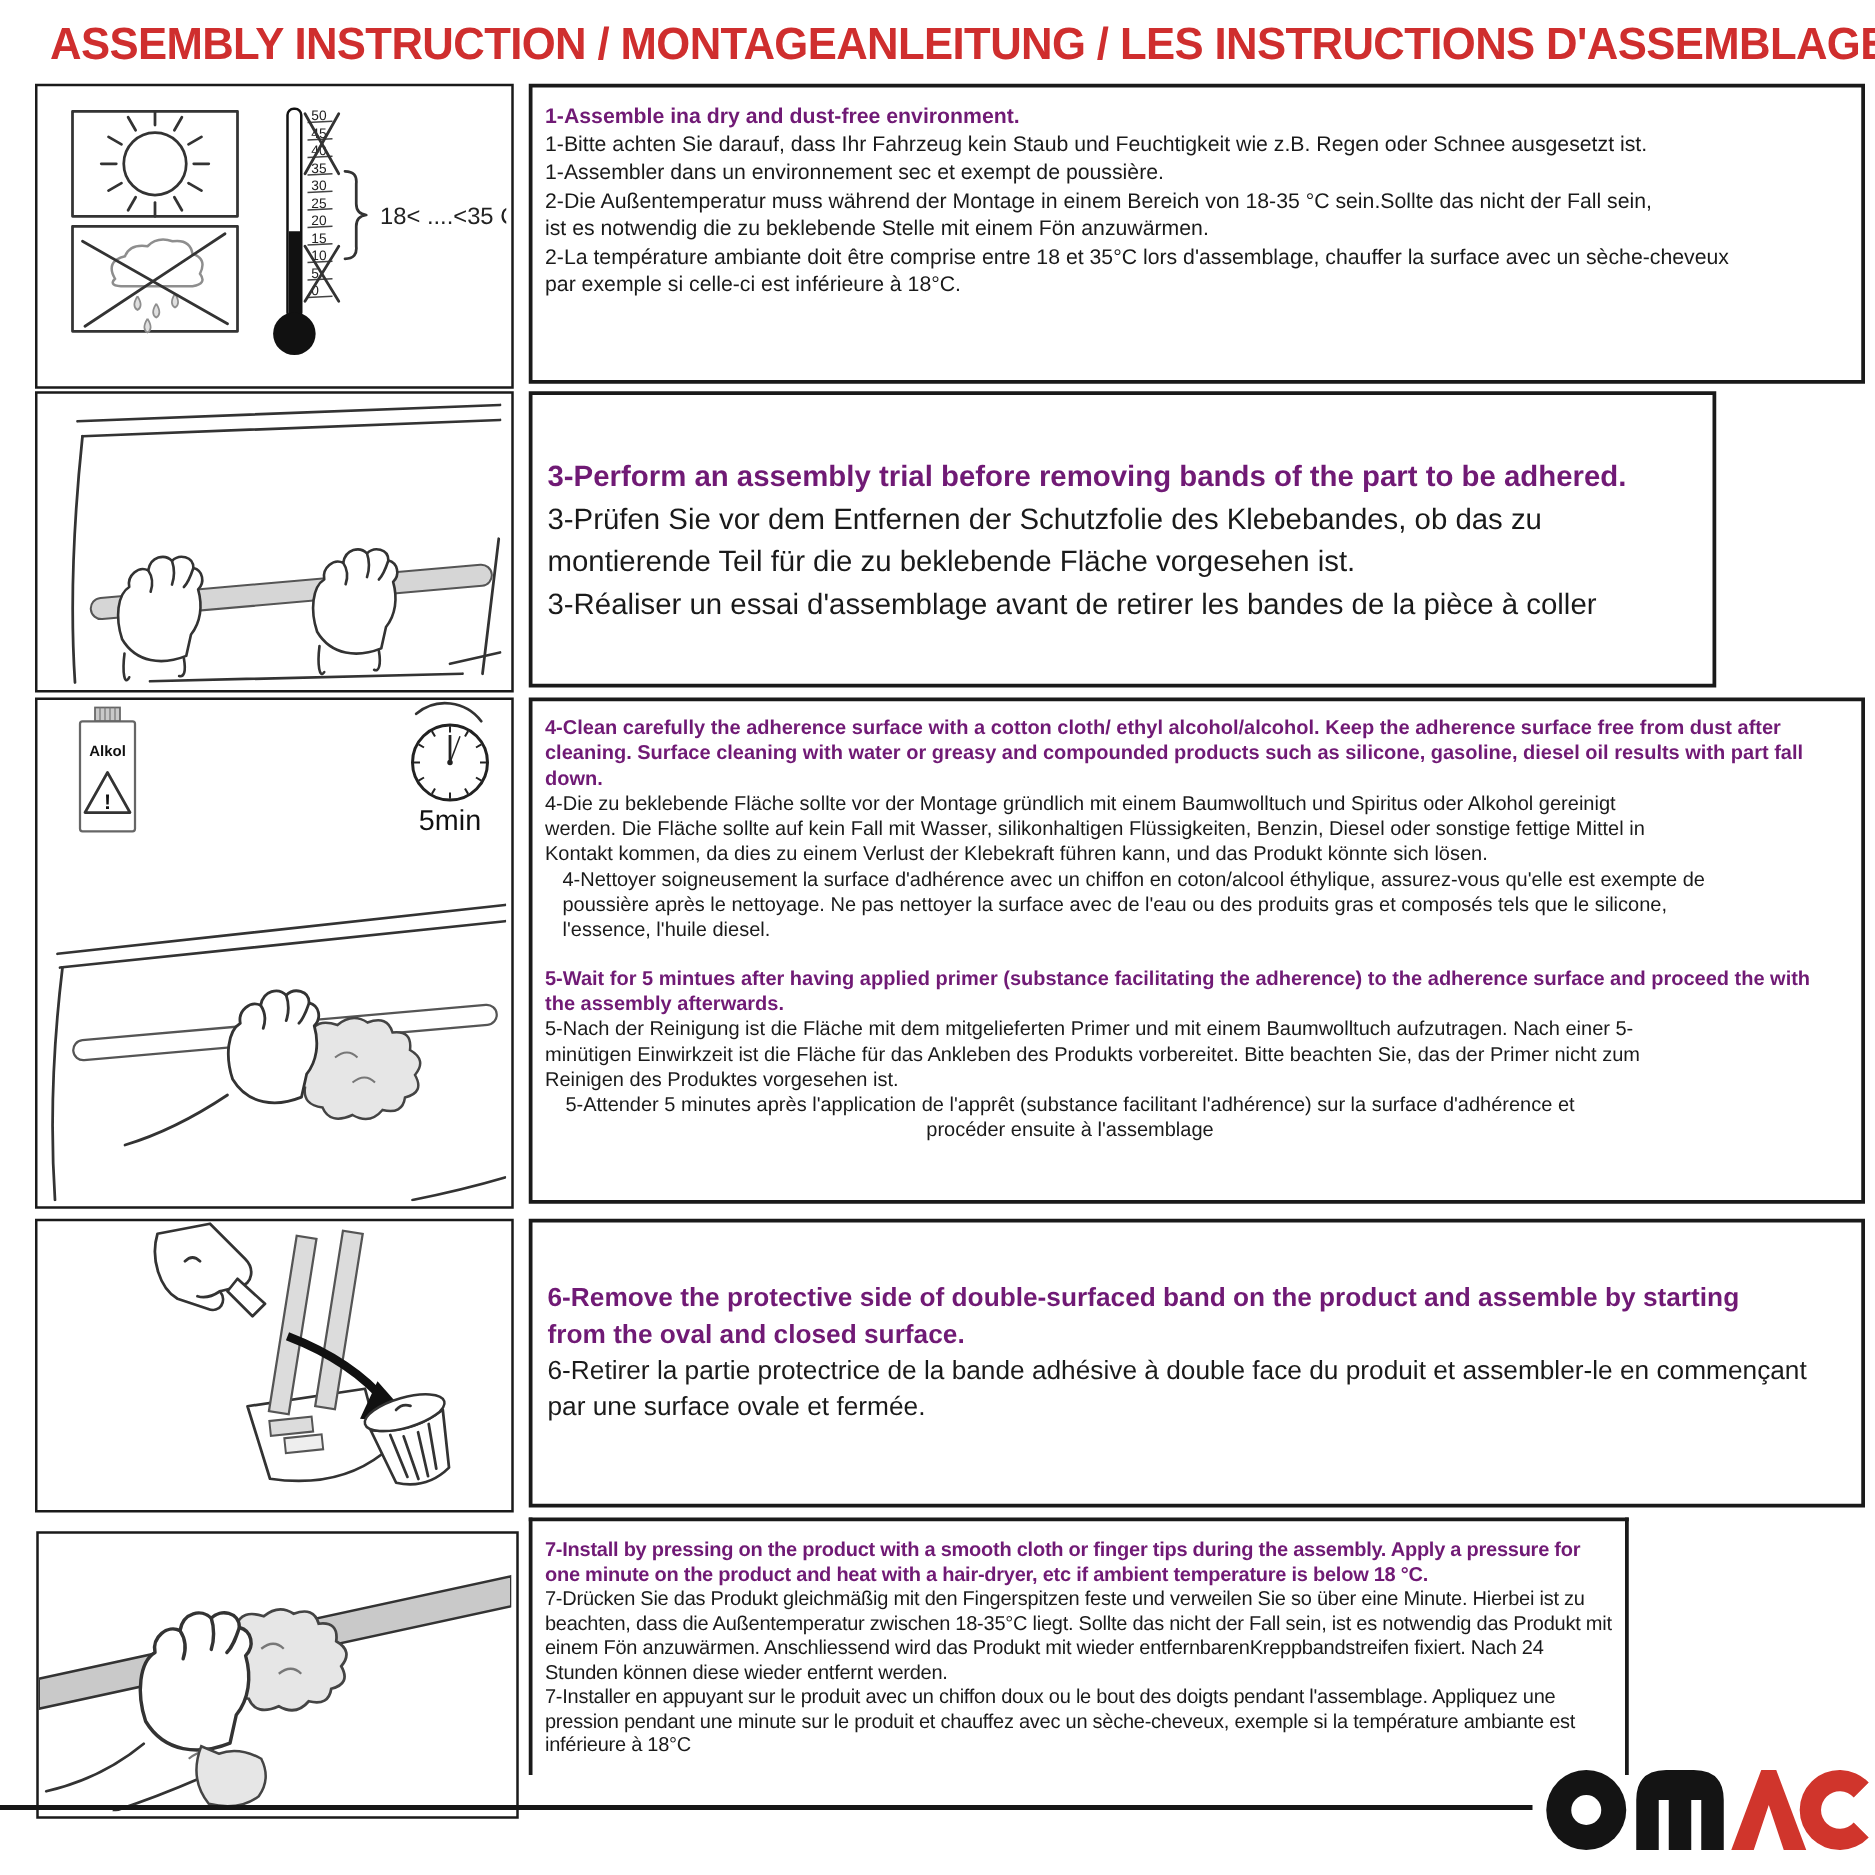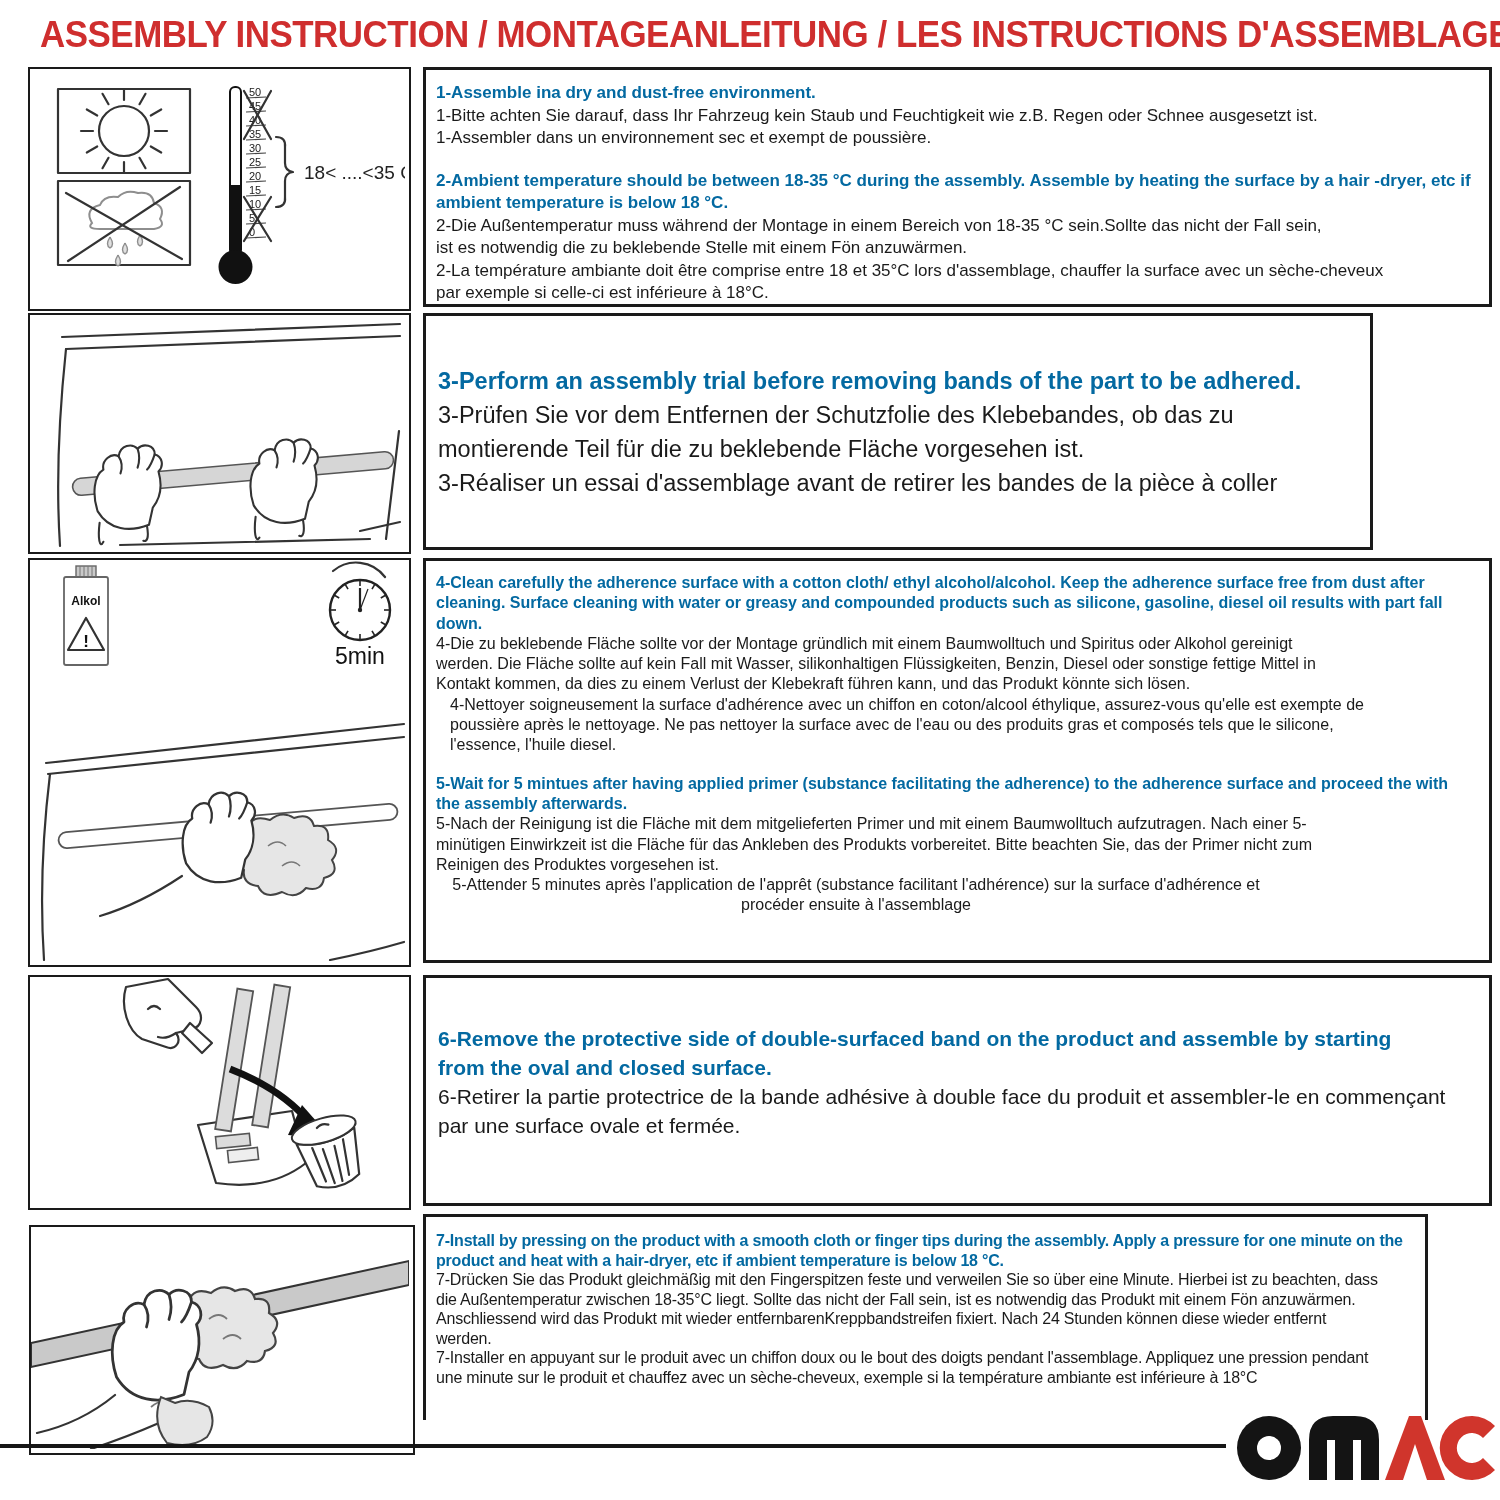--- a/index.html
+++ b/index.html
@@ -4,21 +4,21 @@
 <style>
   html,body{margin:0;padding:0;background:#fff;}
   .page{position:relative;width:1500px;height:1500px;background:#fff;overflow:hidden;
         font-family:"Liberation Sans", sans-serif;color:#1a1a1a;}
   .title{position:absolute;left:40px;top:14px;font-size:36px;font-weight:bold;
          color:#cf2e2e;letter-spacing:-0.5px;white-space:nowrap;transform:scaleX(0.97);
          transform-origin:left center;}
   .ibox{position:absolute;border:2px solid #1a1a1a;background:#fff;}
   .tbox{position:absolute;border:3px solid #1a1a1a;background:#fff;box-sizing:border-box;}
   .tbox p{margin:0;}
-  .b{font-weight:bold;color:#0369a1;}
+  .b{font-weight:bold;color:#701a75;}
   
   .t1{font-size:17px;line-height:22.5px;padding:12px 10px 0 10px;}
   .t1 .gap{margin-top:20px;}
   .t1 .w1{max-width:1045px;} .t1 .w2{max-width:905px;} .t1 .w3{max-width:950px;}
   .t2{font-size:23.5px;line-height:34px;padding:48px 14px 0 12px;}
   .t2 .w1{max-width:1030px;} .t2 .w2{max-width:905px;}
   .t3{font-size:16px;line-height:20.3px;padding:12px 10px 0 10px;}
   .t3 .gap{margin-top:18px;}
   .t3 .w1{max-width:1020px;} .t3 .w2{max-width:905px;} .t3 .w3{max-width:920px;margin-left:14px;}
   .t3 .w4{max-width:1020px;} .t3 .w5{max-width:885px;} .t3 .w6{max-width:840px;text-align:center;}
@@ -116,21 +116,20 @@
         <path d="M246,68 Q256,68 255,78 L255,94 Q255,102 263,103 Q255,104 255,112 L255,128 Q256,138 246,138" class="ln" stroke-width="1.8"></path>
         <text x="274" y="110" font-size="19" fill="#222">18&lt; ....&lt;35 C</text>
       </g>
     </svg>
   </div>
 
   <div class="tbox t1" style="left:423px;top:67px;width:1069px;height:240px">
     <p class="b w1">1-Assemble ina dry and dust-free environment.</p>
     <p class="w1">1-Bitte achten Sie darauf, dass Ihr Fahrzeug kein Staub und Feuchtigkeit wie z.B. Regen oder Schnee ausgesetzt ist.</p>
     <p class="w1">1-Assembler dans un environnement sec et exempt de poussière.</p>
-    <p class="b w1 gap">2-Ambient temperature should be between 18-35 °C  during the assembly. Assemble by heating the surface by a hair -dryer, etc if ambient temperature is below 18 °C.</p>
     <p class="w2">2-Die Außentemperatur muss während der Montage in einem Bereich von 18-35 °C  sein.Sollte das nicht der Fall sein, ist es notwendig die zu beklebende Stelle mit einem Fön anzuwärmen.</p>
     <p class="w3">2-La température ambiante doit être comprise entre 18 et 35°C lors d'assemblage, chauffer la surface avec un sèche-cheveux par exemple si celle-ci est inférieure à 18°C.</p>
   </div>
 
   <div class="ibox" style="left:28px;top:313px;width:379px;height:237px">
     <svg width="375" height="233" viewBox="0 0 375 233">
       <g class="ln" stroke-width="2">
         <path d="M32,22 L370,9"></path>
           <path d="M36,34 L370,21"></path>
         <path d="M36,34 C28,110 26,170 30,231"></path>
@@ -269,21 +268,21 @@
         <g transform="translate(78,60) scale(1.25)">
           <path class="lnf" d="M6,72 C0,54 2,34 12,28 C10,18 20,10 28,14 C30,2 42,0 48,6 C54,0 66,2 66,12 C74,14 76,24 70,30 C74,44 72,58 64,68 L60,86 C40,94 18,92 6,72 Z"></path>
           <path class="ln" stroke-width="1.8" d="M28,14 C32,20 32,26 30,32 M48,6 C50,12 50,20 48,26 M66,12 C64,18 62,24 58,28"></path>
         </g>
         <path class="ln" stroke-width="2.4" d="M84,168 Q50,196 6,206 M60,222 Q96,210 128,196"></path>
         <path d="M130,170 Q120,196 136,216 Q160,222 176,210 Q186,196 178,180 Q160,170 144,176 Z" fill="#e6e6e6" stroke="#444" stroke-width="2"></path>
       </g>
     </svg>
   </div>
 
-  <div class="tbox t5 nb" style="left:423px;top:1214px;width:1005px;height:206px">
+  <div class="tbox t5 nb" style="left:423px;top:1214px;width:880px;height:206px">
     <p class="b">7-Install by pressing on the product with a smooth cloth or finger tips during the assembly. Apply a pressure for one minute on the product and heat with a hair-dryer, etc if ambient temperature is below 18 °C.</p>
     <p class="w2">7-Drücken Sie das Produkt gleichmäßig mit den Fingerspitzen feste und verweilen Sie so über eine Minute. Hierbei ist zu beachten, dass die Außentemperatur zwischen 18-35°C liegt. Sollte das nicht der Fall sein, ist es notwendig das Produkt mit einem Fön anzuwärmen. Anschliessend wird das Produkt mit wieder entfernbarenKreppbandstreifen fixiert. Nach 24 Stunden können diese wieder entfernt werden.</p>
     <p class="w3">7-Installer en appuyant sur le produit avec un chiffon doux ou le bout des doigts pendant l'assemblage. Appliquez une pression pendant une minute sur le produit et chauffez avec un sèche-cheveux, exemple si la température ambiante est inférieure à 18°C</p>
   </div>
 
   <div class="footline"></div>
   <svg class="logo" viewBox="0 0 266 76" aria-label="OMAC">
     <g>
       <circle cx="36" cy="42" r="32" fill="#141414"></circle>
       <circle cx="36" cy="42" r="12" fill="#ffffff"></circle>

